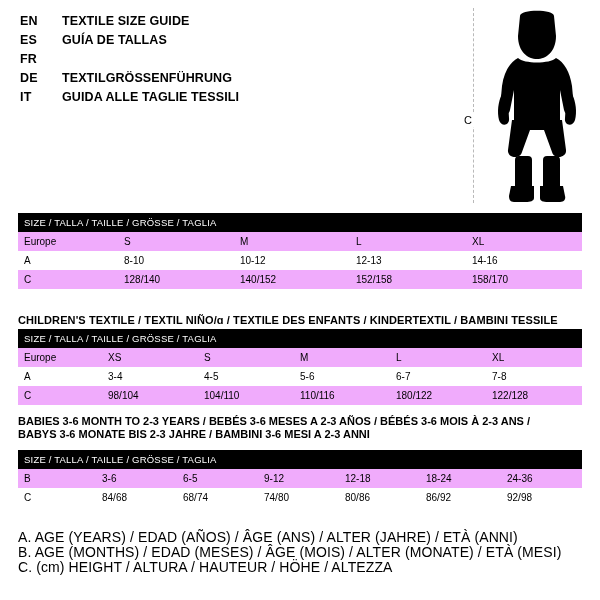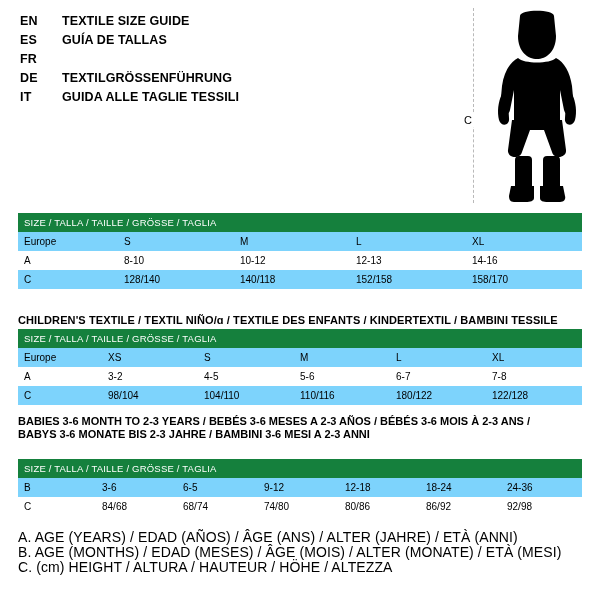--- a/index.html
+++ b/index.html
@@ -93,28 +93,28 @@
     width: 564px;
     table-layout: fixed;
   }
   table.sizes td {
     font-size: 10px;
     padding: 3px 0 3px 6px;
     height: 13px;
     line-height: 13px;
   }
   tr.head-row td {
-    background: #15803d;
+    background: #000000;
     color: #ffffff;
     font-size: 9.5px;
     font-weight: normal;
     letter-spacing: 0.2px;
   }
   tr.shade td {
-    background: #7dd3fc;
+    background: #f0abfc;
   }
   tr.plain td {
     background: #ffffff;
   }
 
   
   .legend {
     position: absolute;
     left: 18px;
     width: 564px;
@@ -213,21 +213,21 @@
         <tr class="plain">
           <td>A</td>
           <td>8-10</td>
           <td>10-12</td>
           <td>12-13</td>
           <td>14-16</td>
         </tr>
         <tr class="shade">
           <td>C</td>
           <td>128/140</td>
-          <td>140/118</td>
+          <td>140/152</td>
           <td>152/158</td>
           <td>158/170</td>
         </tr>
       </tbody>
     </table>
   </div>
 
   <div class="section" id="children-section">
     <div class="section-title">CHILDREN'S TEXTILE / TEXTIL NIÑO/ɑ / TEXTILE DES ENFANTS / KINDERTEXTIL / BAMBINI TESSILE</div>
     <table class="sizes">
@@ -246,41 +246,41 @@
         <tr class="shade">
           <td>Europe</td>
           <td>XS</td>
           <td>S</td>
           <td>M</td>
           <td>L</td>
           <td>XL</td>
         </tr>
         <tr class="plain">
           <td>A</td>
-          <td>3-2</td>
+          <td>3-4</td>
           <td>4-5</td>
           <td>5-6</td>
           <td>6-7</td>
           <td>7-8</td>
         </tr>
         <tr class="shade">
           <td>C</td>
           <td>98/104</td>
           <td>104/110</td>
           <td>110/116</td>
           <td>180/122</td>
           <td>122/128</td>
         </tr>
       </tbody>
     </table>
   </div>
 
   <div class="section" id="babies-section">
     <div class="sub-title-2">BABIES 3-6 MONTH TO 2-3 YEARS / BEBÉS 3-6 MESES A 2-3 AÑOS / BÉBÉS 3-6 MOIS À 2-3 ANS /</div>
-    <div class="sub-title-2" style="margin-bottom:18px;">BABYS 3-6 MONATE BIS 2-3 JAHRE / BAMBINI 3-6 MESI A 2-3 ANNI</div>
+    <div class="sub-title-2" style="margin-bottom:9px;">BABYS 3-6 MONATE BIS 2-3 JAHRE / BAMBINI 3-6 MESI A 2-3 ANNI</div>
     <table class="sizes">
       <colgroup>
         <col style="width:78px">
           <col style="width:81px">
           <col style="width:81px">
           <col style="width:81px">
           <col style="width:81px">
           <col style="width:81px">
           <col style="width:81px">
       </colgroup>

